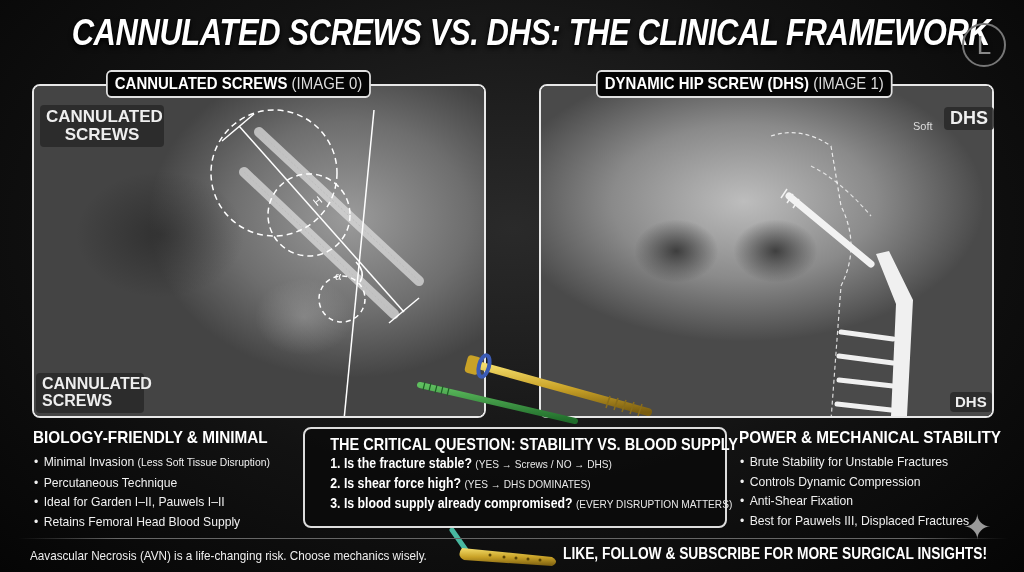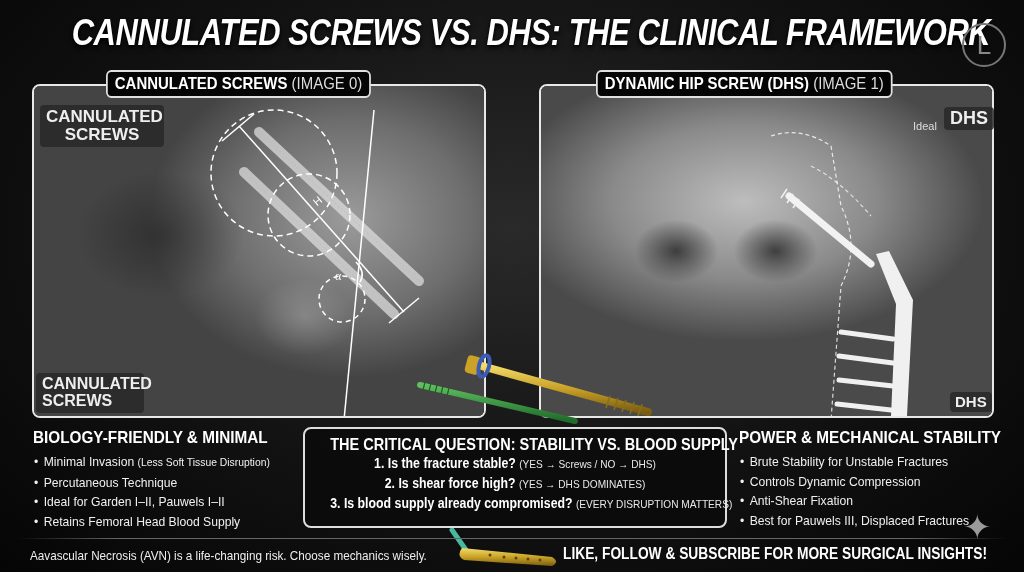--- a/index.html
+++ b/index.html
@@ -49,21 +49,21 @@
   .sec-head { position: absolute; font-weight: bold; font-size: 17px; color: #fff; white-space: nowrap; transform-origin: left center; }
   .bullets { position: absolute; list-style: none; font-size: 13.5px; color: #f0f0f0; line-height: 19.5px; white-space: nowrap; transform-origin: left top; }
   .bullets li::before { content: "\2022"; margin-right: 6px; }
   .bullets .sm { font-size: 11.5px; }
   .left-sec-head { left: 33px; top: 428px; transform: scaleX(0.9); }
   .left-bullets { left: 34px; top: 452px; transform: scaleX(0.9); }
   .right-sec-head { left: 739px; top: 428px; transform: scaleX(0.9); }
   .right-bullets { left: 740px; top: 452px; transform: scaleX(0.9); }
 
   .qbox { position: absolute; left: 303px; top: 427px; width: 424px; height: 101px; border: 2px solid #ddd; border-radius: 8px;
-    background: rgba(10,10,10,0.85); text-align: center; }
+    background: rgba(10,10,10,0.85); }
   .qbox .qhead { font-weight: bold; font-size: 16.5px; color: #fff; margin-top: 6px; white-space: nowrap; transform: scaleX(0.88); }
   .qbox .qline { font-weight: bold; font-size: 14px; color: #fff; line-height: 19px; white-space: nowrap; transform: scaleX(0.88); }
   .qbox .qline .sm { font-weight: normal; font-size: 11.5px; color: #e8e8e8; }
 
   .divider { position: absolute; left: 18px; top: 538px; width: 990px; height: 1px; background: linear-gradient(90deg, transparent, #666 10%, #666 90%, transparent); }
   .footer-left { position: absolute; left: 30px; top: 548px; font-size: 13px; color: #eee; white-space: nowrap; transform: scaleX(0.9); transform-origin: left center; }
   .footer-right { position: absolute; left: 563px; top: 545px; font-size: 16px; font-weight: bold; color: #fff; white-space: nowrap; transform: scaleX(0.86); transform-origin: left center; }
   .sparkle { position: absolute; left: 963px; top: 510px; font-size: 34px; color: #9a9a9a; line-height: 1; }
 </style>
 </head>
@@ -123,21 +123,21 @@
   <span>CANNULATED SCREWS</span>
   <span class="light">(IMAGE 0)</span>
 </div>
 <div class="panel-tag tag-right">
   <span>DYNAMIC HIP SCREW (DHS)</span>
   <span class="light">(IMAGE 1)</span>
 </div>
 
 <div class="lbl lbl-cs-top">CANNULATED SCREWS</div>
 <div class="lbl lbl-cs-bot">CANNULATED SCREWS</div>
-<div class="lbl-left">Ideal</div>
+<div class="lbl-left">Soft</div>
 <div class="lbl lbl-dhs-top">DHS</div>
 <div class="lbl lbl-dhs-bot">DHS</div>
 
 <svg class="overlay" viewBox="0 0 1024 572">
   <defs>
     <linearGradient id="gold" x1="0" y1="0" x2="0" y2="1">
       <stop offset="0" stop-color="#f3dc6a"></stop>
         <stop offset="0.5" stop-color="#c9a227"></stop>
         <stop offset="1" stop-color="#7a5d10"></stop>
     </linearGradient>

